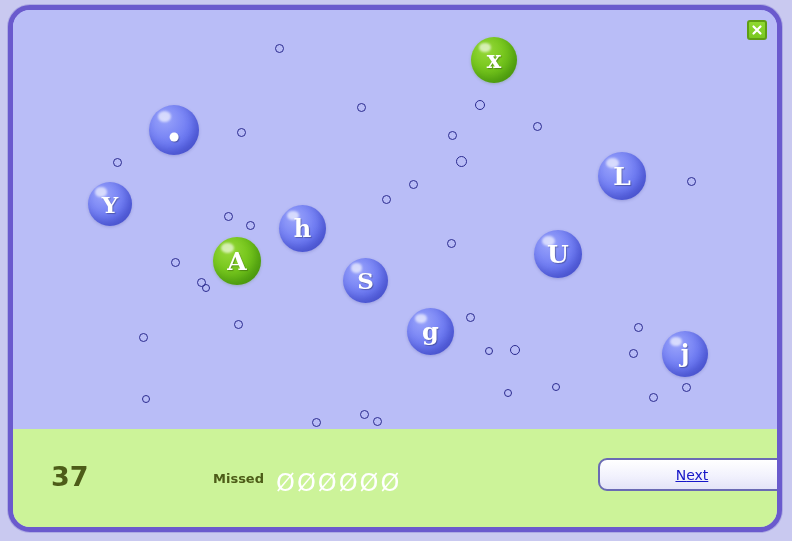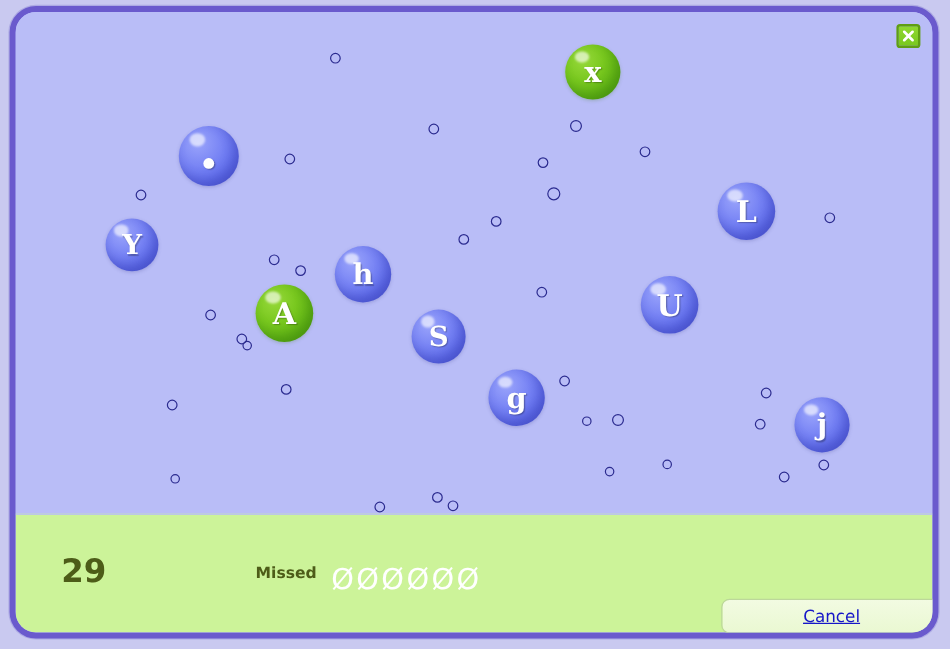--- a/index.html
+++ b/index.html
@@ -271,33 +271,33 @@
     </div>
 
   <div id="close-button">
     <svg width="12" height="12" viewBox="0 0 12 12">
       <path d="M2.5 2.5 L9.5 9.5 M9.5 2.5 L2.5 9.5" stroke="#ffffff" stroke-width="2.2" stroke-linecap="round" fill="none"></path>
     </svg>
   </div>
 
   <div id="status-panel">
 
-    <div id="score">29</div>
+    <div id="score">37</div>
 
     <div id="missed-group">
       <div id="missed-label">Missed</div>
       <div id="missed-slots">
           <span class="miss-slot">Ø</span>
           <span class="miss-slot">Ø</span>
           <span class="miss-slot">Ø</span>
           <span class="miss-slot">Ø</span>
           <span class="miss-slot">Ø</span>
           <span class="miss-slot">Ø</span>
         </div>
     </div>
 
-
-    <div id="cancel-button" class="btn">
-      <span class="btn-label"><span class="mnemonic">C</span><span>ancel</span></span>
+    <div id="next-button" class="btn">
+      <span class="btn-label"><span class="mnemonic">N</span><span>ext</span></span>
     </div>
+
 
   </div>
 </div>
 
 </body></html>

